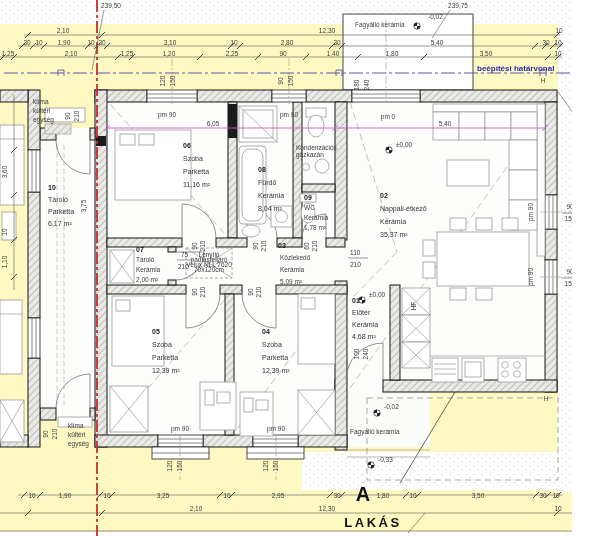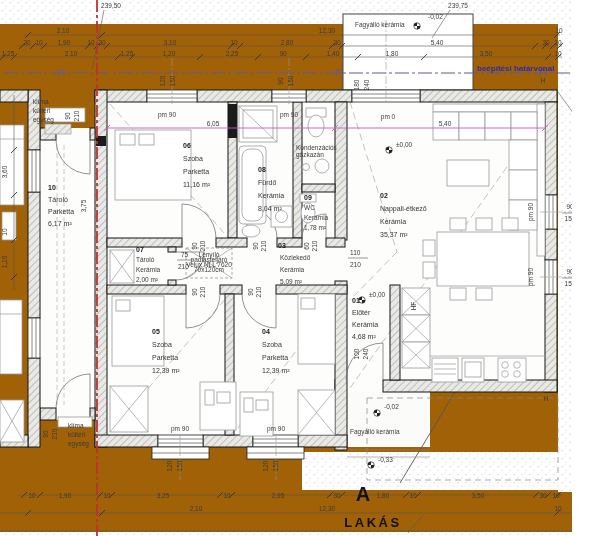--- a/index.html
+++ b/index.html
@@ -1,16 +1,16 @@
 <!DOCTYPE html>
 <html><head>
 <meta charset="utf-8">
 <style>
   html,body{margin:0;padding:0;background:#fff;}
-  .stage{width:572px;height:536px;position:relative;background:#a16207;overflow:hidden;}
+  .stage{width:572px;height:536px;position:relative;background:#fef9c3;overflow:hidden;}
   svg{display:block;}
   text{font-family:"Liberation Sans",sans-serif;font-size:6.5px;fill:#3a3a3a;}
   .rn{font-weight:bold;fill:#1a1a1a;font-size:7px;}
   .rl{fill:#333;font-size:7px;}
   .w{fill:url(#hatch);stroke:#141414;stroke-width:1;}
   .win{fill:#fff;stroke:#222;stroke-width:.8;}
   .wl{stroke:#333;stroke-width:.6;fill:none;}
   .fur{fill:#fff;stroke:#9a9a9a;stroke-width:.8;}
   .furl{stroke:#9a9a9a;stroke-width:.7;fill:none;}
   .dl{stroke:#555;stroke-width:.6;fill:none;}

